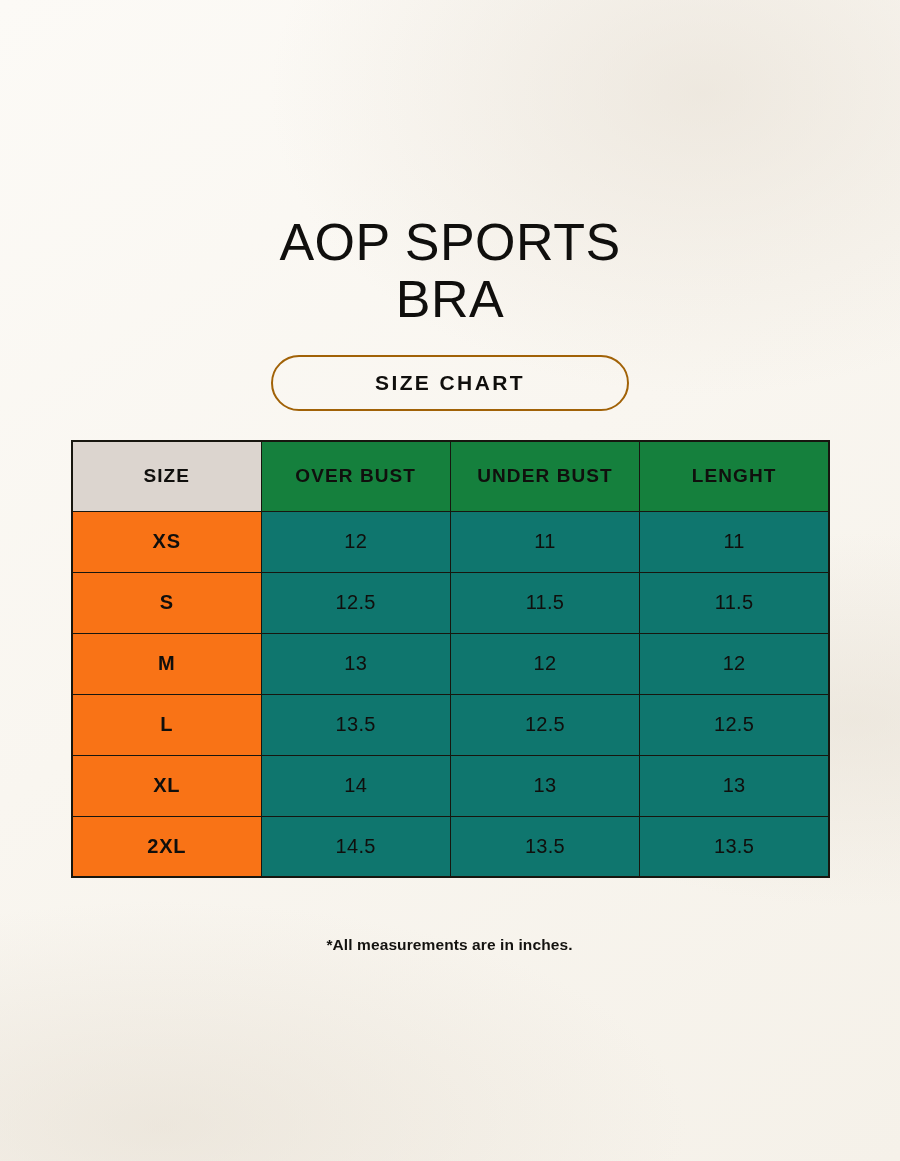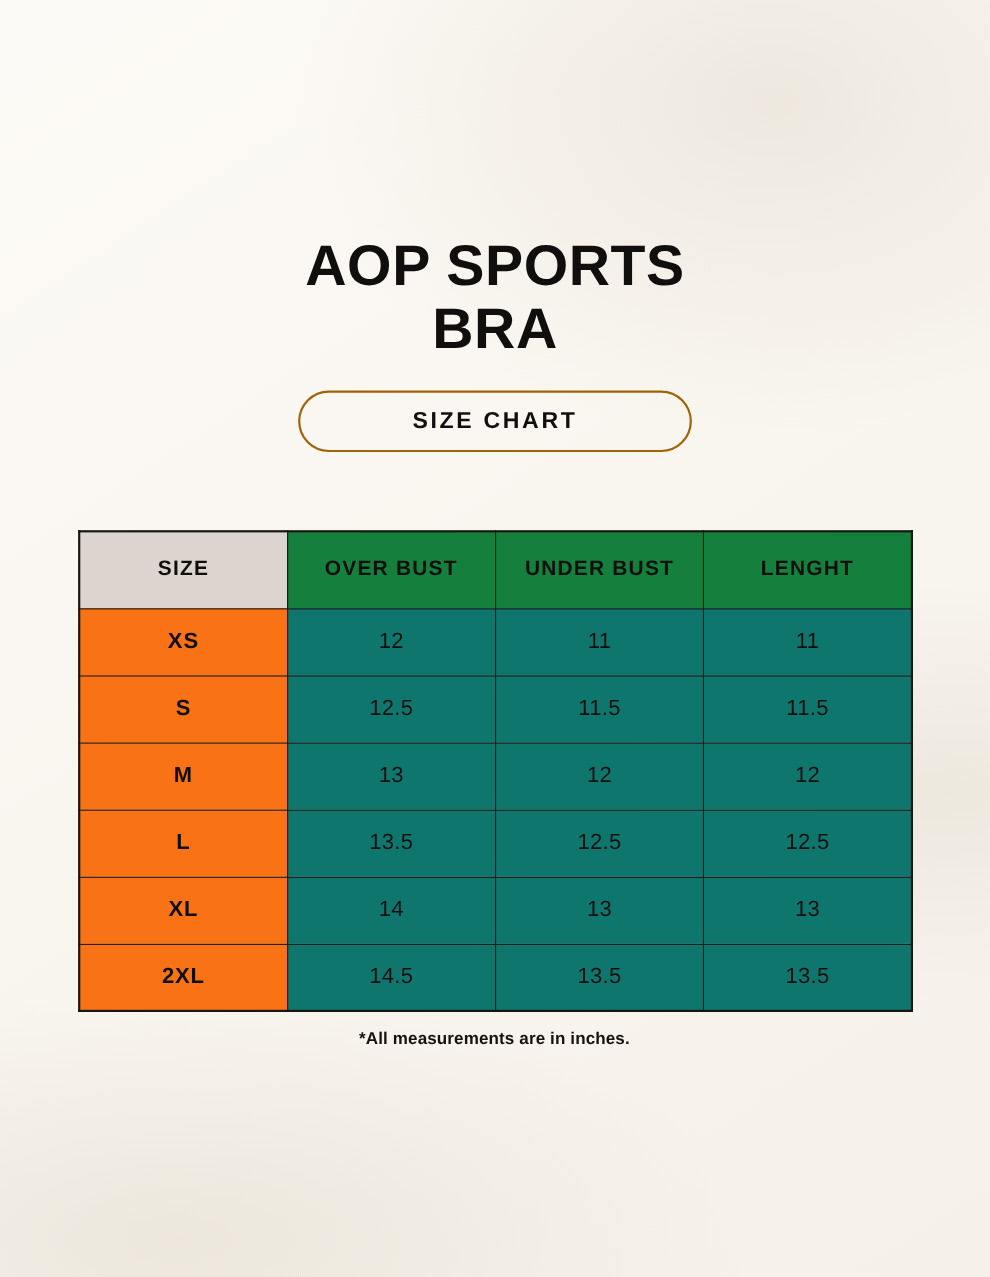--- a/index.html
+++ b/index.html
@@ -33,21 +33,21 @@
   .title-block {
     position: absolute;
     top: 214px;
     left: 0;
     width: 900px;
     text-align: center;
   }
   .title-line {
     display: block;
     font-size: 52px;
-    font-weight: 700;
+    font-weight: 400;
     letter-spacing: 0.5px;
     line-height: 57px;
     color: #100F0D;
   }
 
   
   .pill-wrap {
     position: absolute;
     top: 355px;
     left: 0;
@@ -69,21 +69,20 @@
     letter-spacing: 2.4px;
     color: #100F0D;
   }
 
   
   .table-wrap {
     position: absolute;
     left: 71px;
     top: 440px;
     width: 734px;
-    margin-top: 42px;
   }
   table.size-table {
     border-collapse: collapse;
     width: 757px;
     table-layout: fixed;
     border: 2px solid #17160F;
   }
   table.size-table col.c-size   { width: 189px; }
   table.size-table col.c-data   { width: 189.33px; }
 

